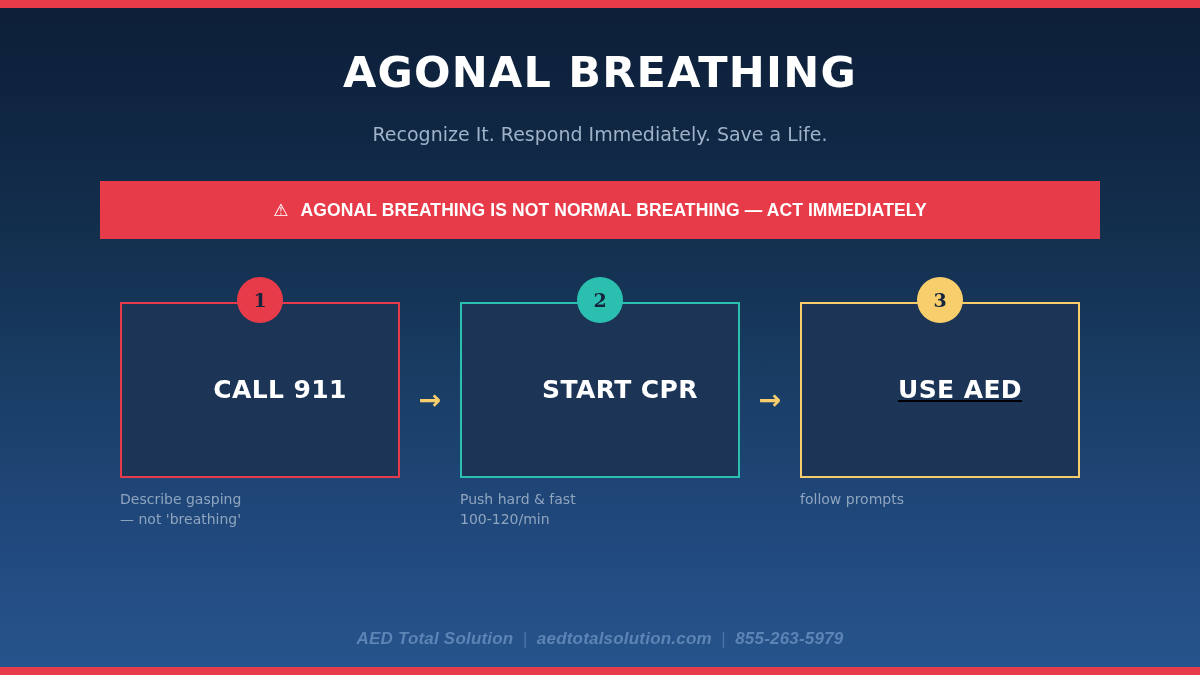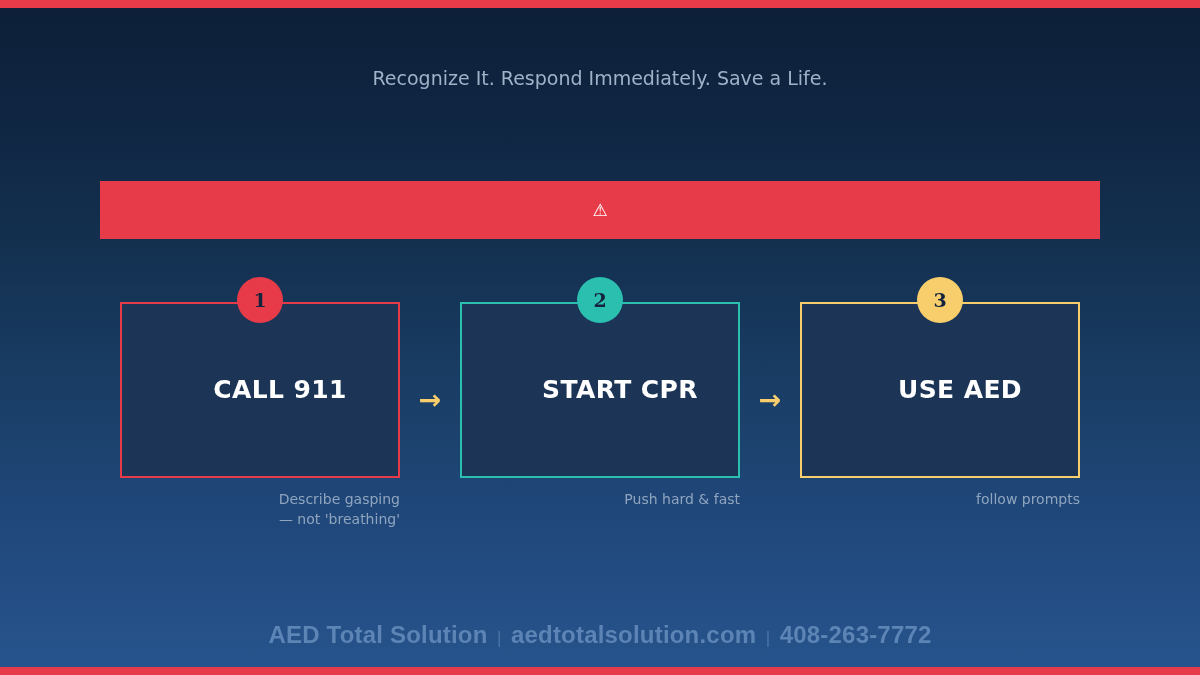--- a/index.html
+++ b/index.html
@@ -160,21 +160,21 @@
     font-weight: bold;
     color: #14243d;
     line-height: 1;
   }
 
   .step-caption {
     position: absolute;
     top: 212px;
     left: 0;
     width: 280px;
-    text-align: right;
+    text-align: left;
     font-family: "DejaVu Sans", sans-serif;
     font-size: 14px;
     color: #8fa5bf;
     line-height: 20px;
   }
 
   .step-caption .cap-line { display: block; }
 
   
   .flow-arrow {
@@ -196,46 +196,49 @@
     position: absolute;
     left: 0;
     bottom: 26px;
     width: 1200px;
     text-align: center;
   }
 
   .footer-line {
     display: inline-block;
     font-family: "Liberation Sans", sans-serif;
-    font-size: 24px;
+    font-size: 17px;
     font-weight: bold;
     color: #5c84b5;
     letter-spacing: 0.2px;
+    font-style: italic;
   }
 
   .footer-sep {
     display: inline-block;
     padding: 0 9px;
     color: #4d76a8;
     font-weight: normal;
   }
 </style>
 </head>
 <body>
 
 <div id="poster">
 
   <div class="edge-bar top" style="background: rgb(232, 59, 73);"></div>
 
   <div class="header">
+    <div class="title">AGONAL BREATHING</div>
     <div class="subtitle">Recognize It. Respond Immediately. Save a Life.</div>
   </div>
 
   <div class="alert-banner" style="background: rgb(232, 59, 73);">
     <span class="alert-icon">⚠</span>
+    <span class="alert-text">AGONAL BREATHING IS NOT NORMAL BREATHING — ACT IMMEDIATELY</span>
   </div>
 
   <div class="steps">
 
     <div class="step s1">
       <div class="step-card" style="border-color: rgb(232, 59, 73);">
         <span class="step-card-label">CALL 911</span>
       </div>
       <div class="step-badge" style="background: rgb(232, 59, 73);">
         <span class="step-badge-num">1</span>
@@ -250,38 +253,39 @@
 
     <div class="step s2">
       <div class="step-card" style="border-color: rgb(43, 191, 176); align-items: center;">
         <span class="step-card-label">START CPR</span>
       </div>
       <div class="step-badge" style="background: rgb(43, 191, 176);">
         <span class="step-badge-num">2</span>
       </div>
       <div class="step-caption">
         <span class="cap-line">Push hard &amp; fast</span>
+        <span class="cap-line">100-120/min</span>
       </div>
     </div>
 
     <div class="flow-arrow a2" style="color: rgb(247, 206, 107);">→</div>
 
     <div class="step s3">
-      <div class="step-card" style="border-color: rgb(247, 206, 107);">
+      <div class="step-card" style="border-color: rgb(247, 206, 107); text-decoration: underline;">
         <span class="step-card-label">USE AED</span>
       </div>
       <div class="step-badge" style="background: rgb(247, 206, 107);">
         <span class="step-badge-num">3</span>
       </div>
       <div class="step-caption">
         <span class="cap-line">follow prompts</span>
       </div>
     </div>
 
   </div>
 
   <div class="footer">
-    <span class="footer-line">AED Total Solution</span><span class="footer-sep">|</span><span class="footer-line">aedtotalsolution.com</span><span class="footer-sep">|</span><span class="footer-line">408-263-7772</span>
+    <span class="footer-line">AED Total Solution</span><span class="footer-sep">|</span><span class="footer-line">aedtotalsolution.com</span><span class="footer-sep">|</span><span class="footer-line">855-263-5979</span>
   </div>
 
   <div class="edge-bar bottom" style="background: rgb(232, 59, 73);"></div>
 
 </div>
 
 </body></html>

